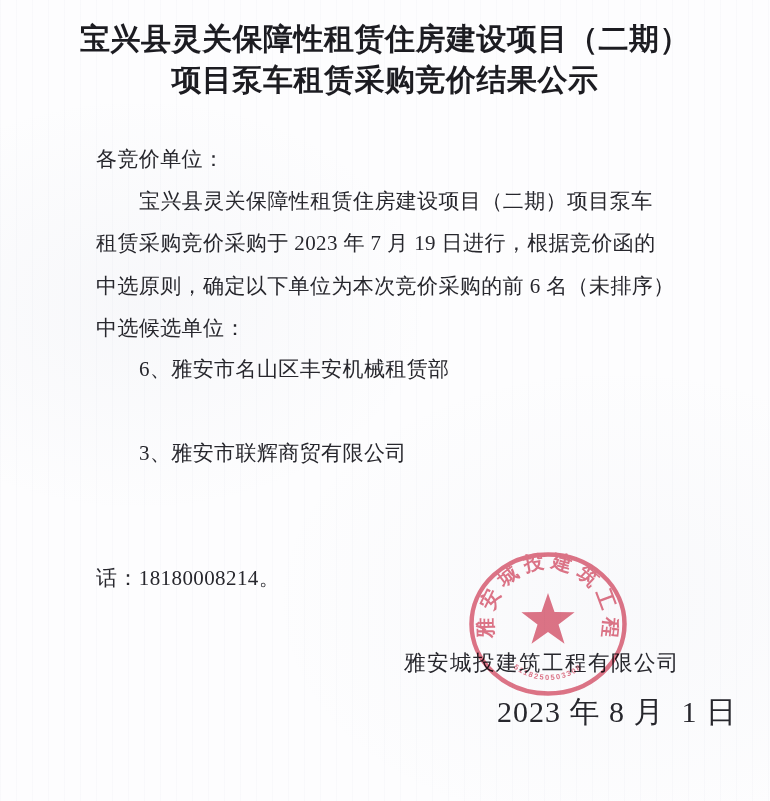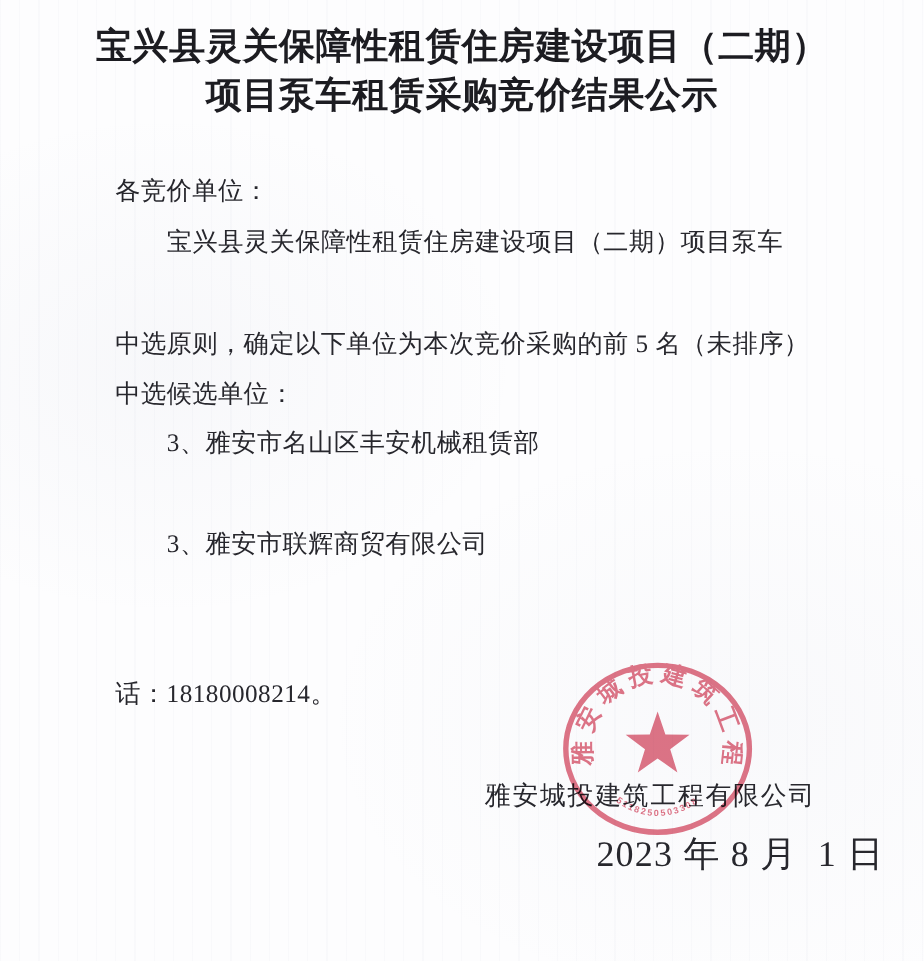--- a/index.html
+++ b/index.html
@@ -65,23 +65,24 @@
 
 <div class="page">
 
   <h1 class="title-block">
     <span class="title-line">宝兴县灵关保障性租赁住房建设项目（二期）</span>
     <span class="title-line">项目泵车租赁采购竞价结果公示</span>
   </h1>
 
   <div class="line" style="top:147px">各竞价单位：</div>
   <div class="line indent" style="top:189px">宝兴县灵关保障性租赁住房建设项目（二期）项目泵车</div>
-  <div class="line" style="top:274px">中选原则，确定以下单位为本次竞价采购的前 5 名（未排序）</div>
+  <div class="line" style="top:231px">租赁采购竞价采购于 2023 年 7 月 19 日进行，根据竞价函的</div>
+  <div class="line" style="top:274px">中选原则，确定以下单位为本次竞价采购的前 6 名（未排序）</div>
   <div class="line" style="top:316px">中选候选单位：</div>
-  <div class="line indent" style="top:357px">3、雅安市名山区丰安机械租赁部</div>
+  <div class="line indent" style="top:357px">6、雅安市名山区丰安机械租赁部</div>
   <div class="line indent" style="top:441px">3、雅安市联辉商贸有限公司</div>
   <div class="line" style="top:566px">话：18180008214。</div>
 
   <div class="sig-company">雅安城投建筑工程有限公司</div>
   <div class="sig-date">2023 年 8 月  1 日</div>
 
   <svg class="stamp" viewBox="0 0 180 162" aria-hidden="true">
     <ellipse cx="90" cy="81" rx="76.5" ry="69.5" fill="none" stroke="#d9566d" stroke-width="4.5"></ellipse>
     <defs>
       <path id="sealTopArc" d="M 35.9 95.5 A 56 56 0 1 1 144.1 95.5" fill="none"></path>

